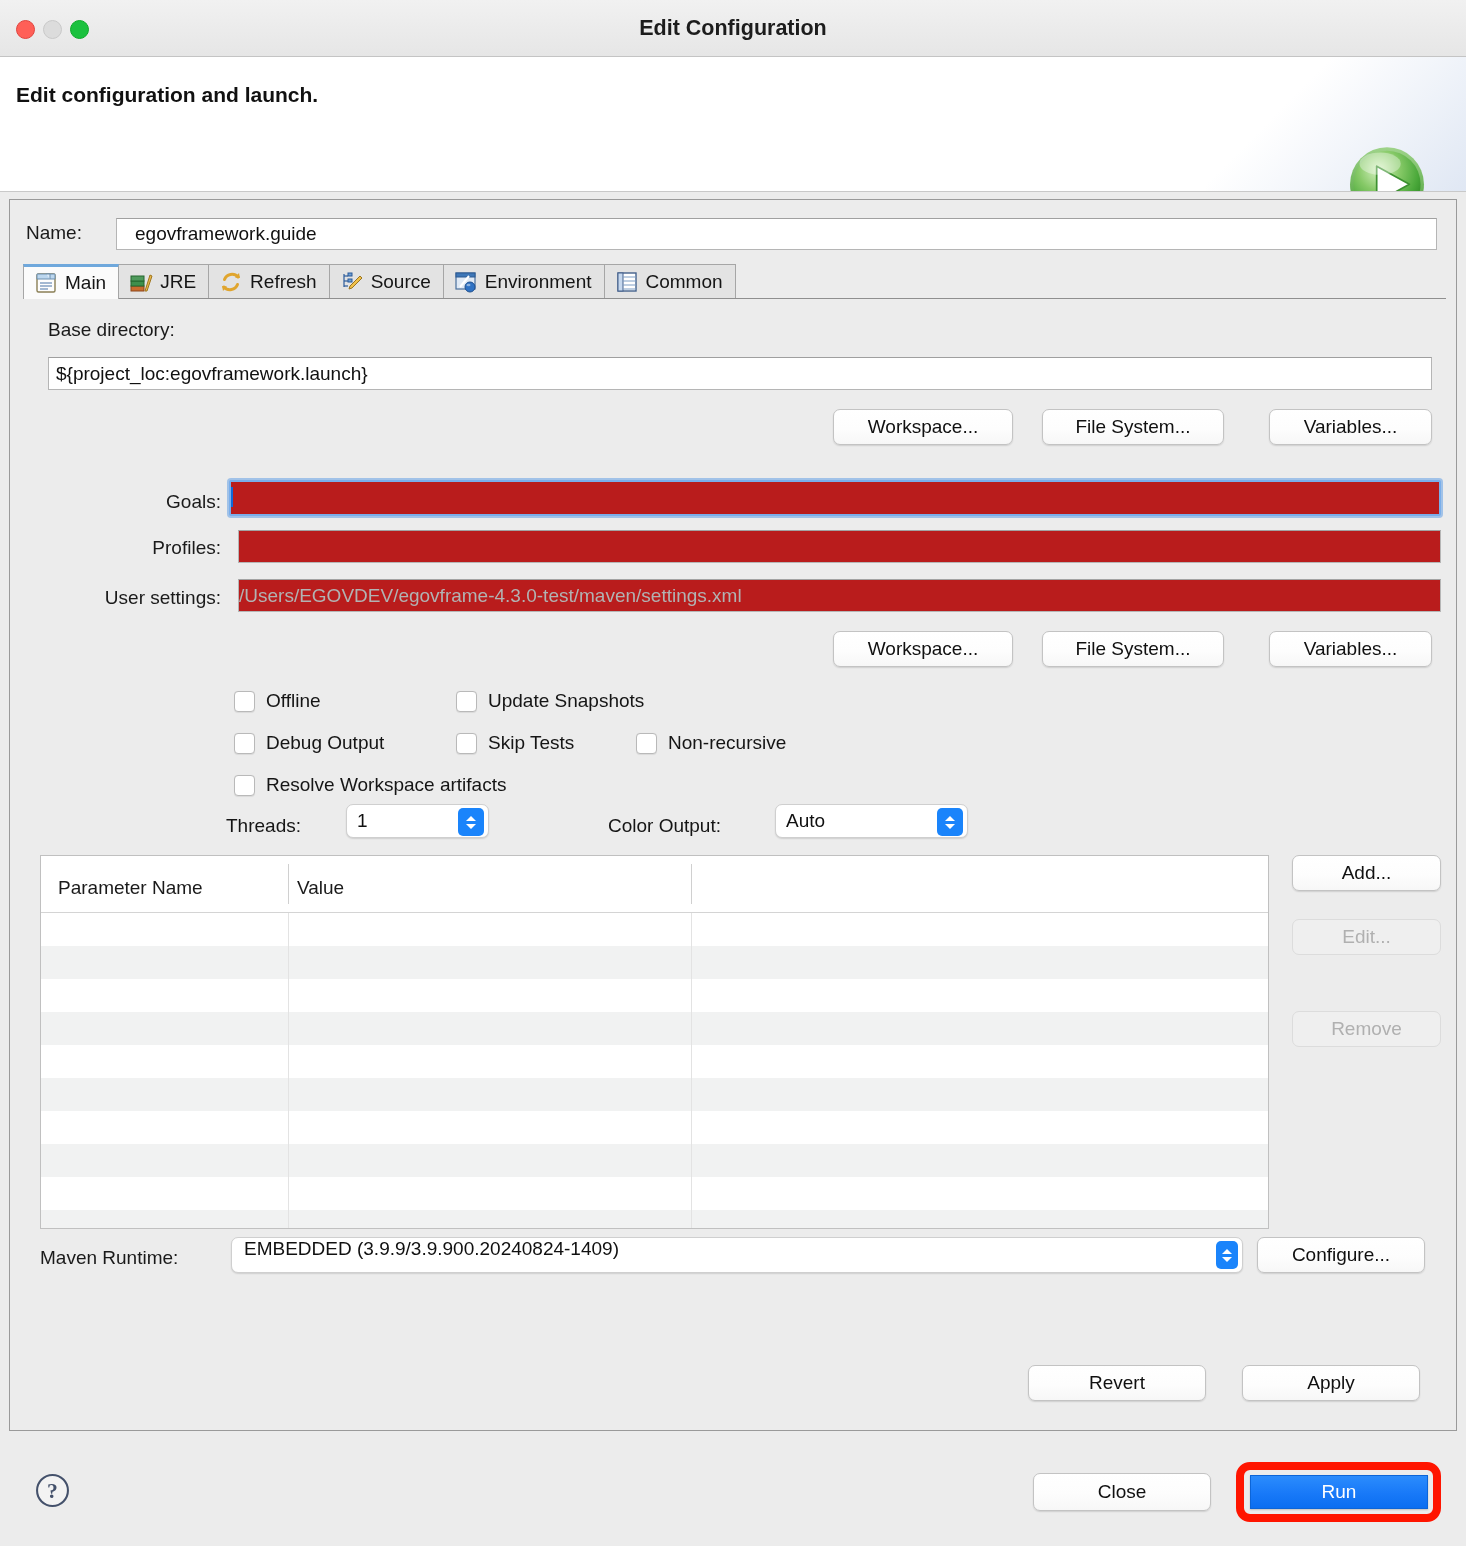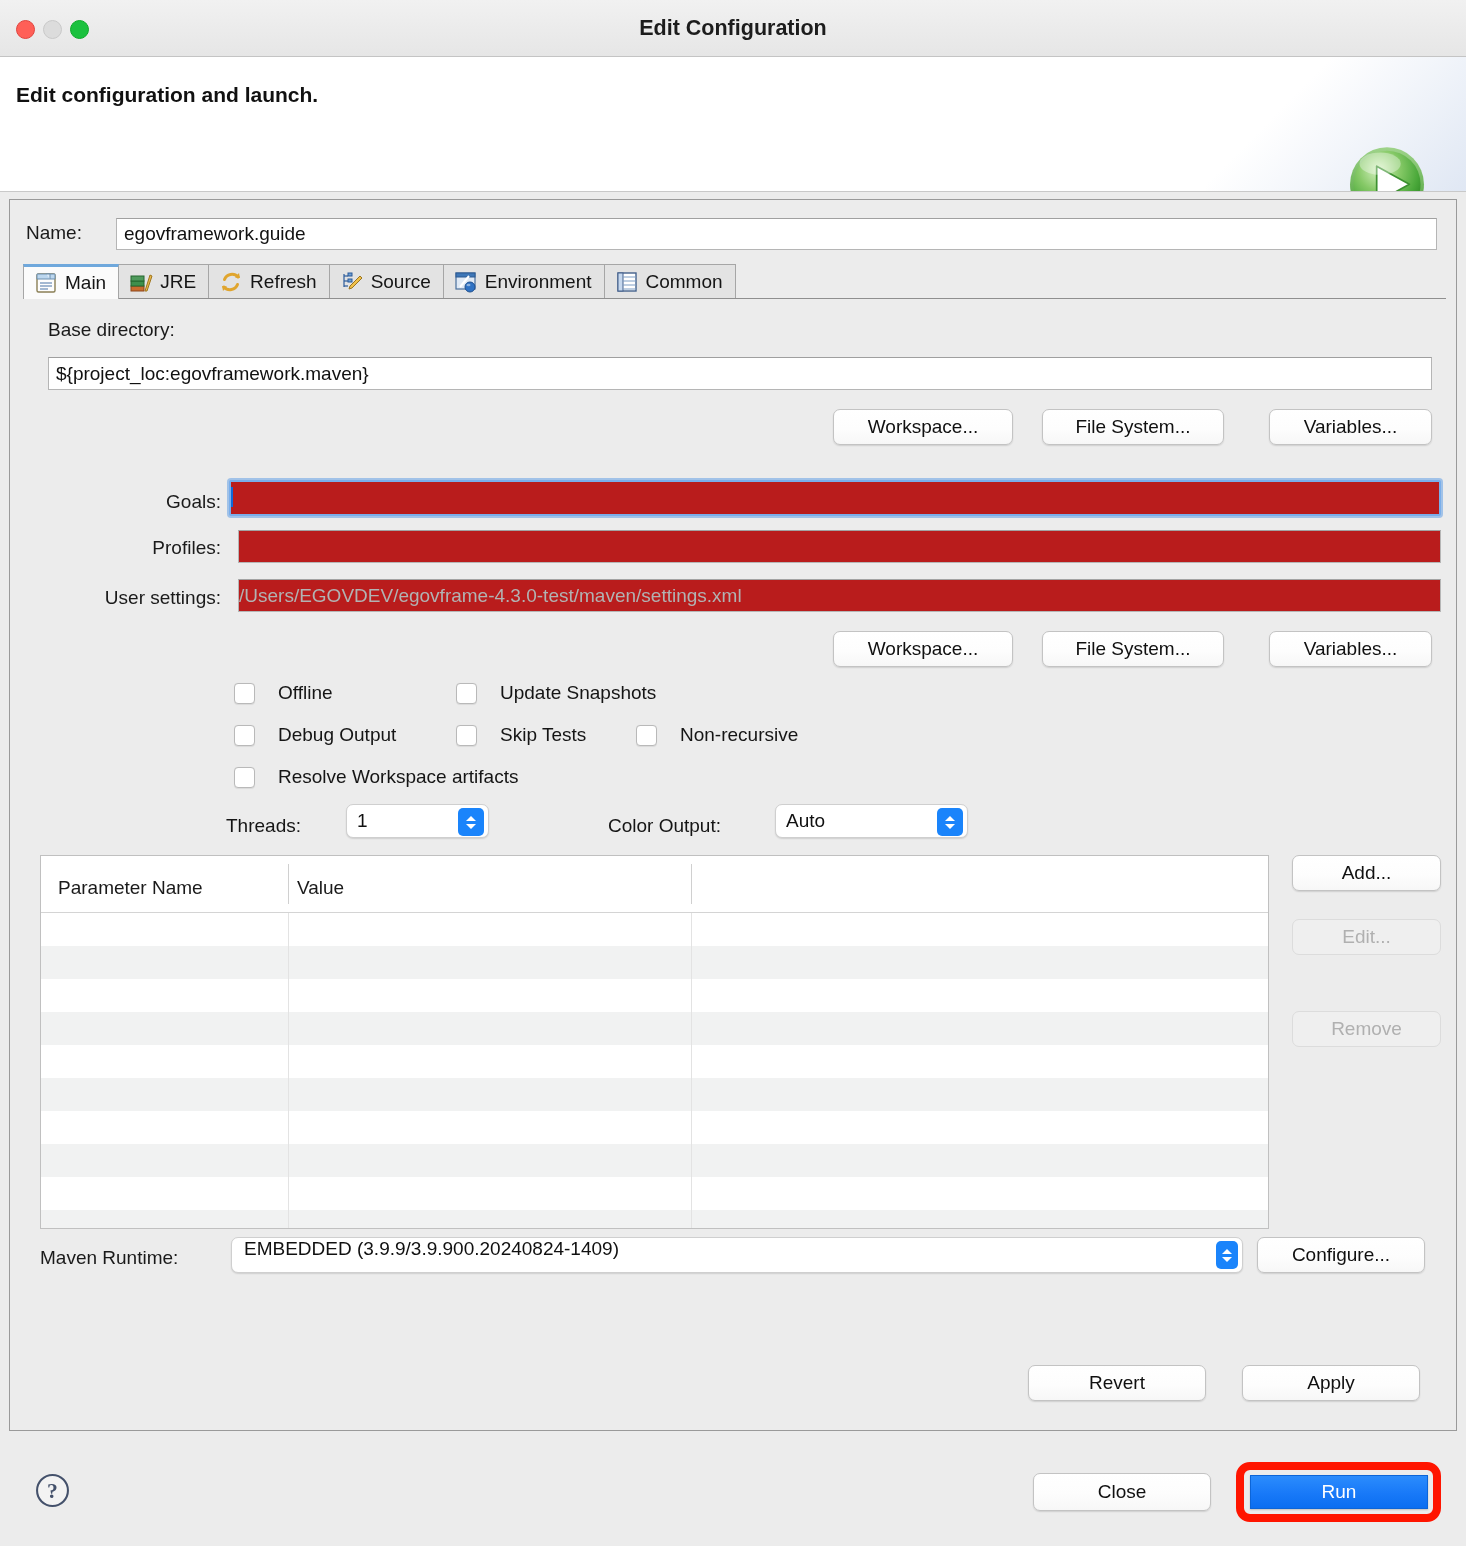--- a/index.html
+++ b/index.html
@@ -111,21 +111,21 @@
   .name-input {
     position: absolute;
     left: 106px; top: 0px;
     width: 1321px; height: 32px;
     background: #ffffff;
     border: 1px solid #b5b5b5;
     border-top-color: #a0a0a0;
     box-sizing: border-box;
     font-size: 19px;
     color: #111;
-    padding: 0 7px;
+    padding: 0 18px;
     line-height: 30px;
     white-space: nowrap;
     overflow: hidden;
   }
 
   
   .tabbar {
     position: absolute;
     left: 13px; top: 64px;
     width: 1423px;
@@ -277,24 +277,25 @@
   .btnrow2 { position: absolute; top: 332px; }
   .b-ws2  { left: 810px; width: 180px; height: 36px; }
   .b-fs2  { left: 1019px; width: 182px; height: 36px; }
   .b-va2  { left: 1246px; width: 163px; height: 36px; }
 
   
   .cb-wrap {
     position: absolute;
     display: flex;
     align-items: center;
-    gap: 23px;
+    gap: 11px;
     font-size: 19px;
     color: #151515;
     white-space: nowrap;
+    margin-top: 8px;
   }
   .cbox {
     width: 21px; height: 21px;
     background: #ffffff;
     border: 1px solid #b9b9b9;
     border-radius: 4px;
     box-sizing: border-box;
     box-shadow: 0 0.5px 0.8px rgba(0,0,0,0.08);
     flex: 0 0 auto;
   }
@@ -571,21 +572,21 @@
         </svg>
         <span>Common</span>
       </div>
 
       <div class="tab-filler"></div>
     </div>
 
     <div class="content">
 
       <div class="lbl basedir-label">Base directory:</div>
-      <div class="basedir-input">${project_loc:egovframework.maven}</div>
+      <div class="basedir-input">${project_loc:egovframework.launch}</div>
 
       <div class="btn btnrow1 b-ws1">Workspace...</div>
       <div class="btn btnrow1 b-fs1">File System...</div>
       <div class="btn btnrow1 b-va1">Variables...</div>
 
       <div class="form-label goals-label">Goals:</div>
       <div class="field goals-field"><span class="caret"></span></div>
 
       <div class="form-label profiles-label">Profiles:</div>
       <div class="field profiles-field"></div>

